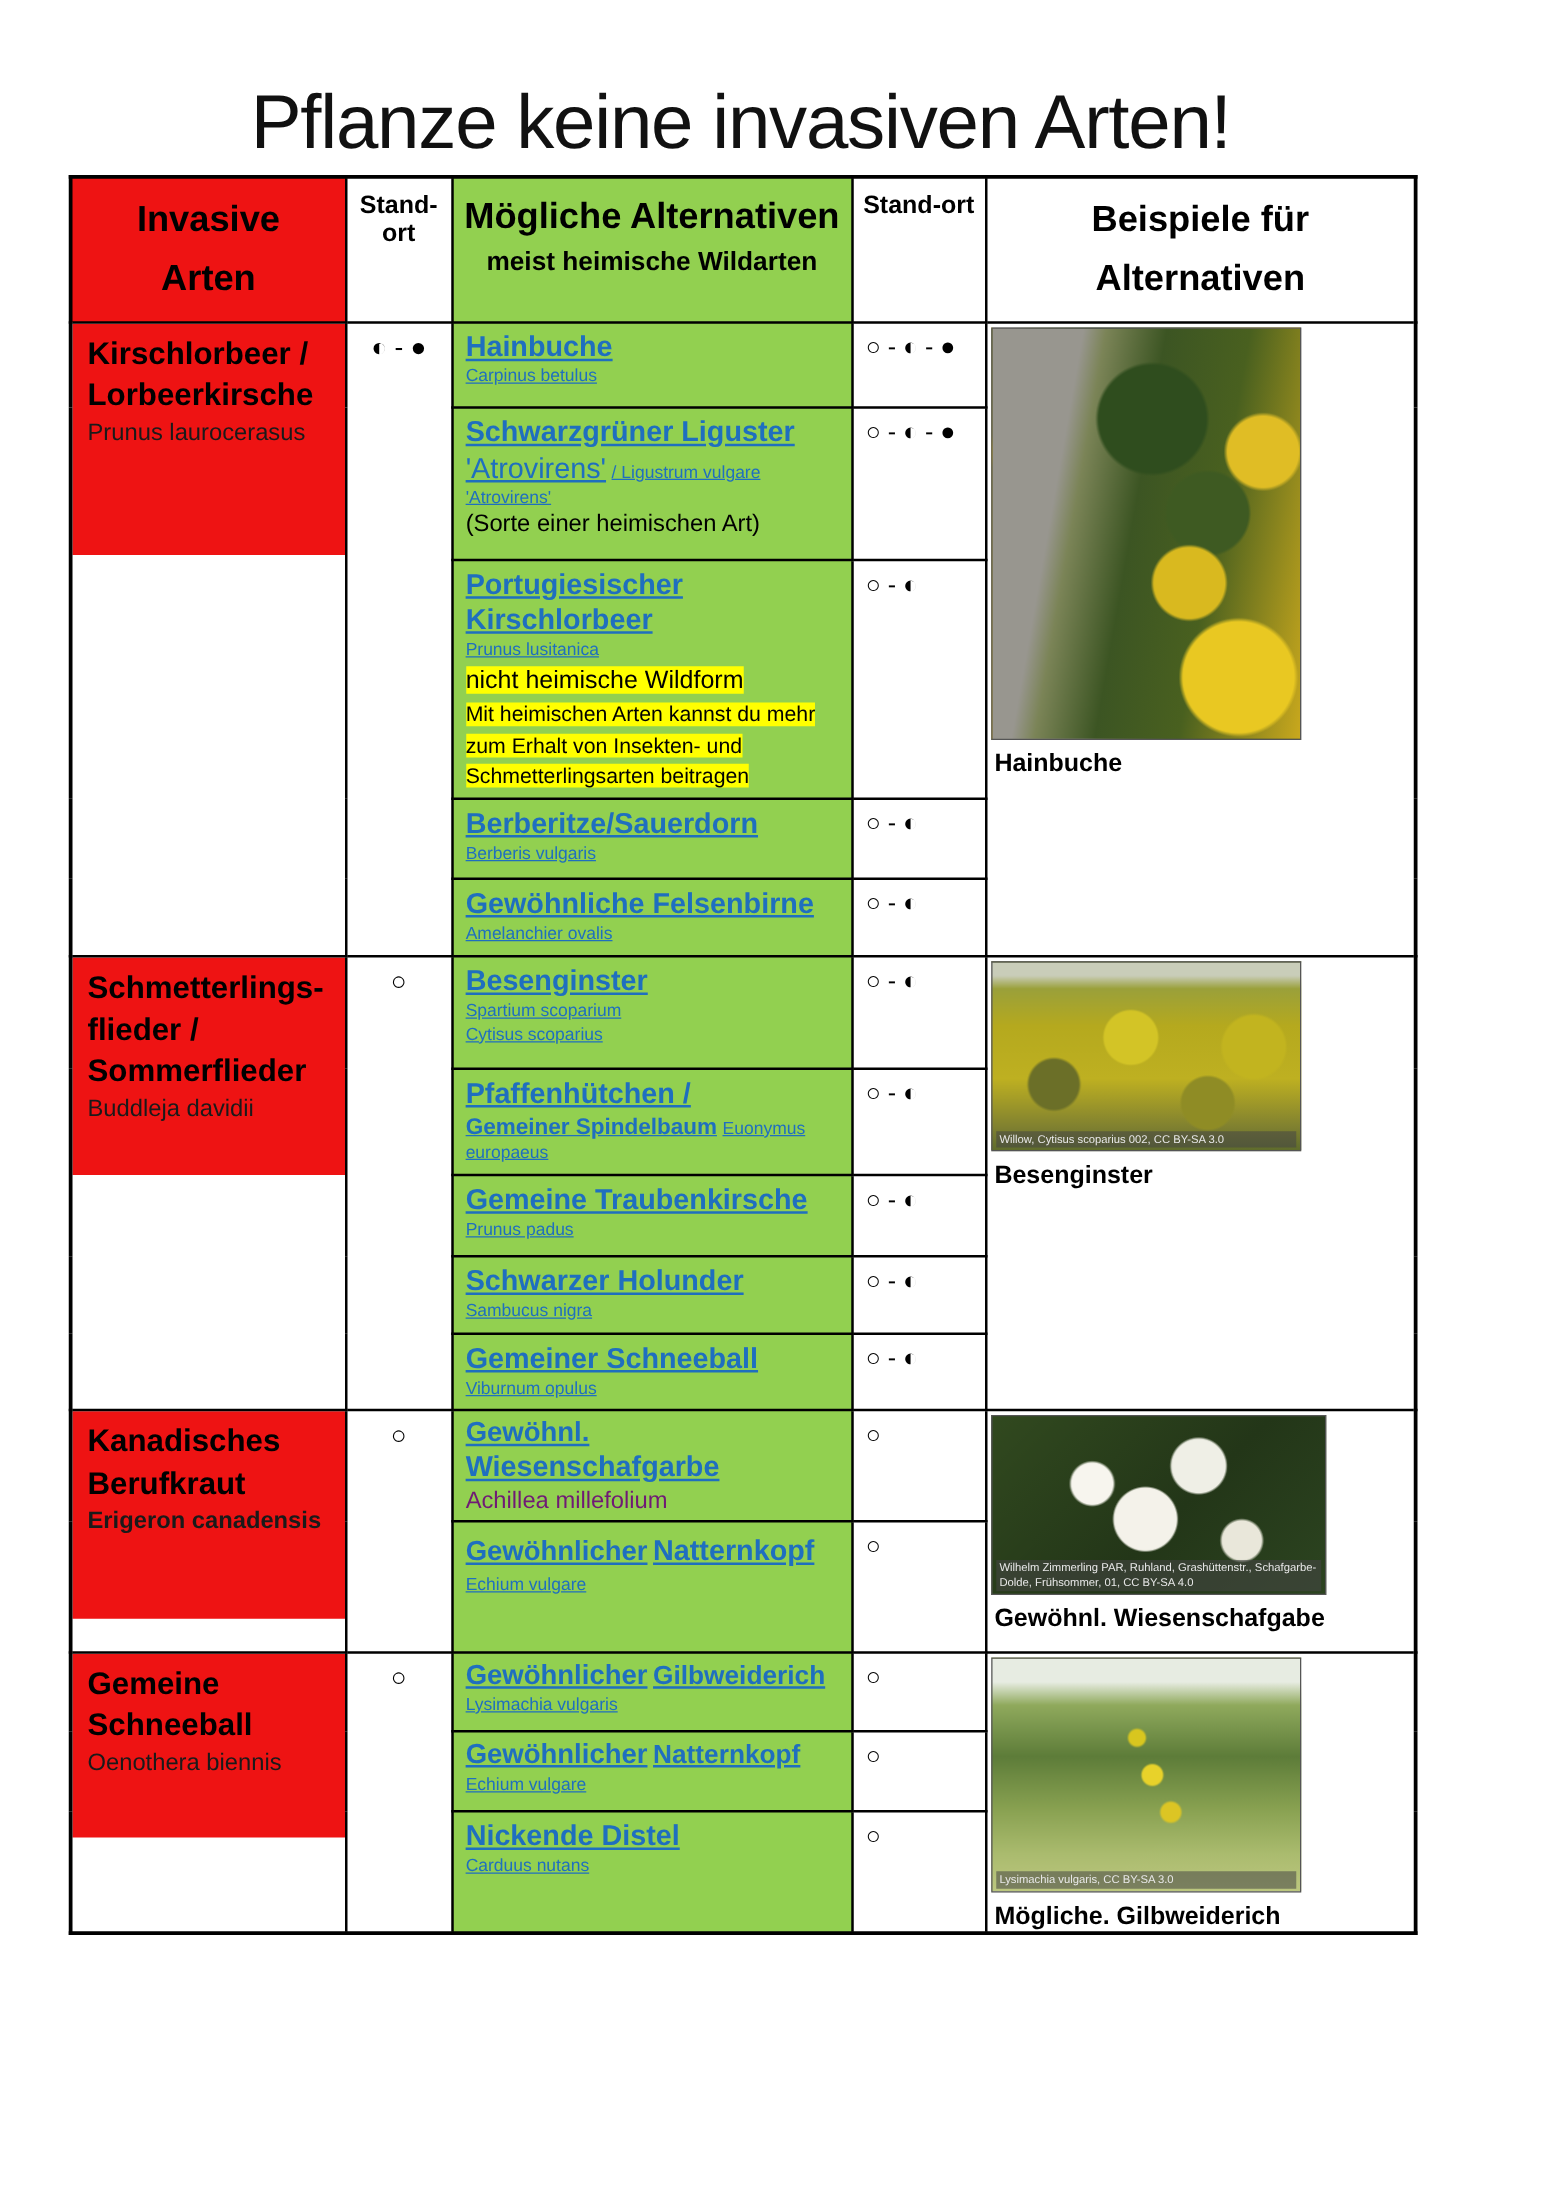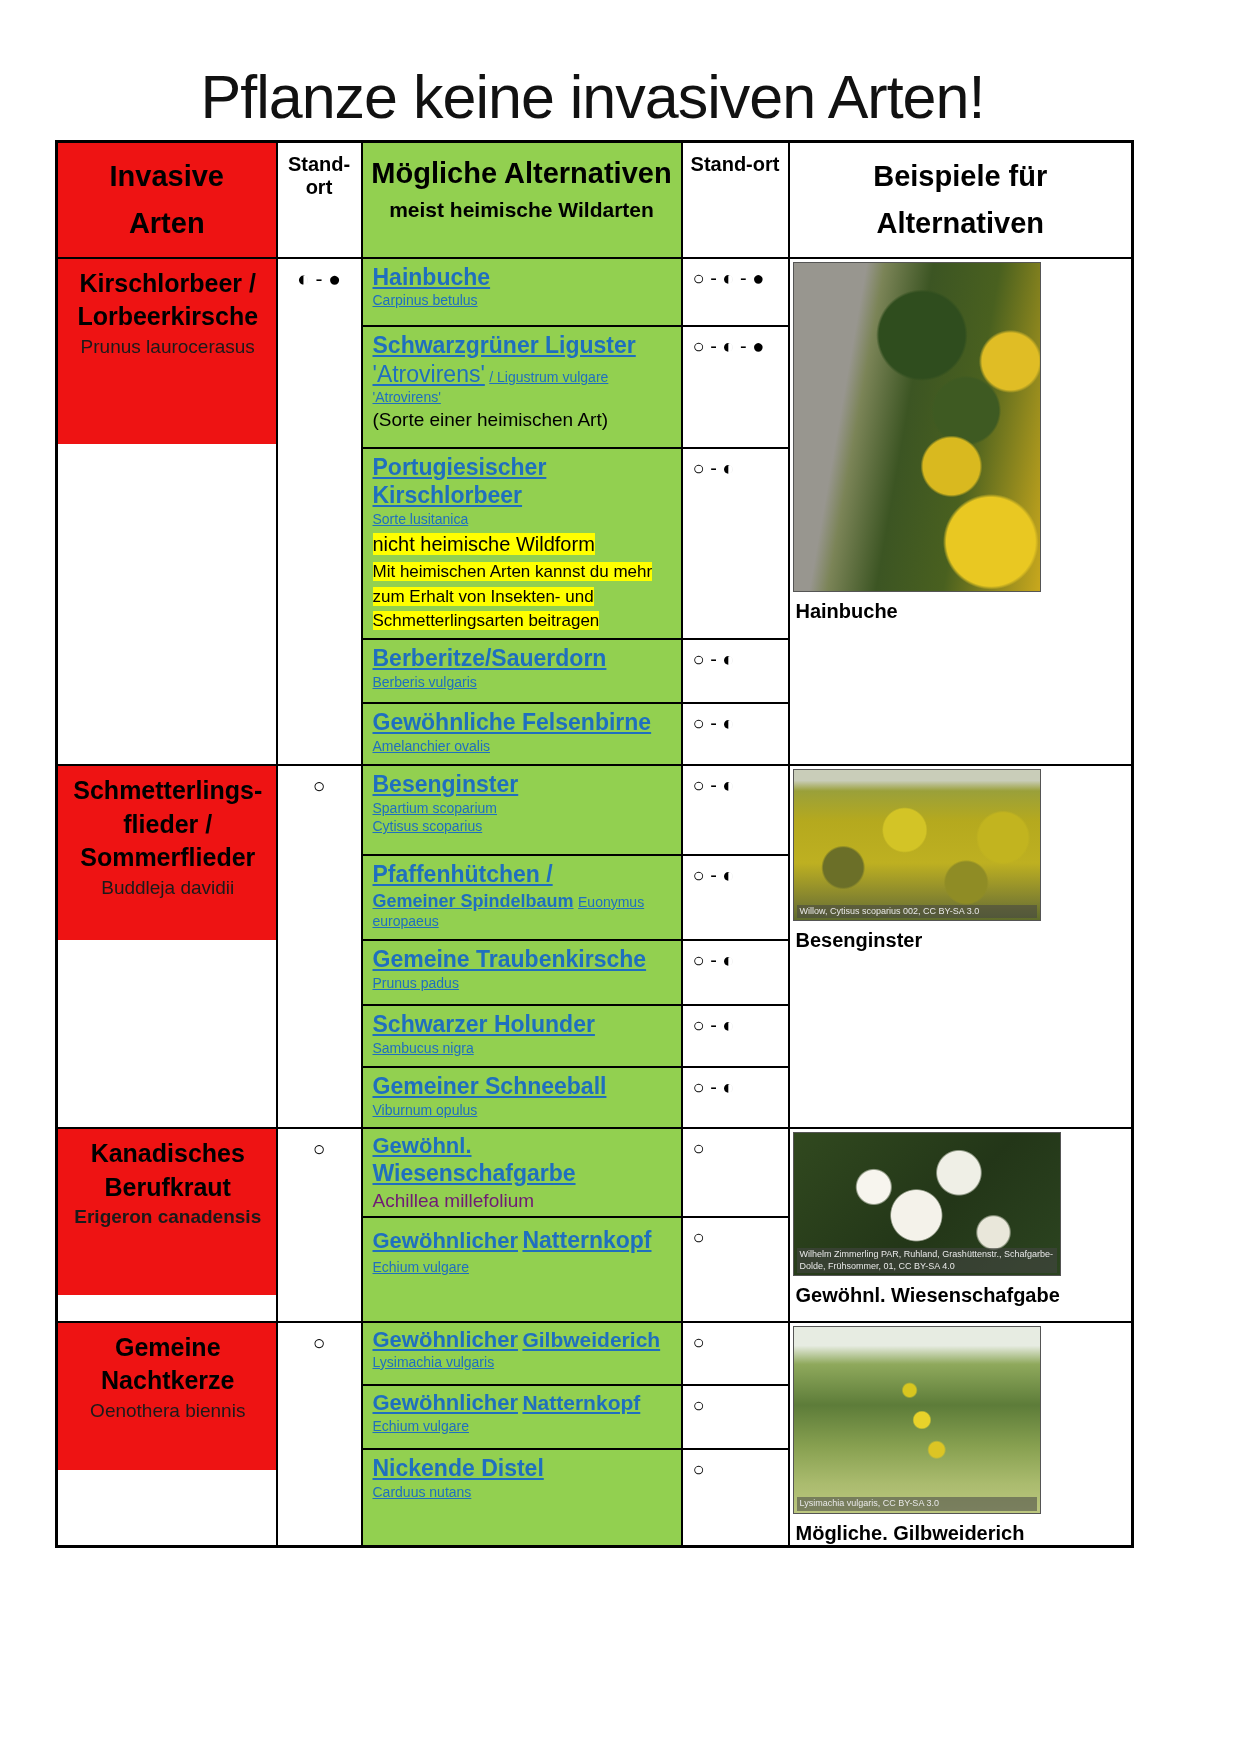--- a/index.html
+++ b/index.html
@@ -15,21 +15,21 @@
   .h-invasive{background:var(--red);text-align:center;vertical-align:middle;
               font-size:29px;line-height:1.6;padding:6px 14px;}
   .h-so{font-size:20px;text-align:center;padding-top:10px;font-weight:bold;line-height:1.15;}
   .h-alt{background:var(--green);text-align:center;padding:8px 6px 4px 6px;}
   .h-alt-title{font-size:29px;font-weight:bold;line-height:1.55;}
   .h-alt-sub{font-size:21px;font-weight:bold;margin-top:2px;}
   .h-ex{text-align:center;vertical-align:middle;font-size:29px;font-weight:bold;
         line-height:1.6;padding:4px 20px;}
   
   .c-inv{background:#fff;}
-  .red-fill{background:var(--red);padding:8px 10px 16px 12px;box-sizing:border-box;text-align:center;}
+  .red-fill{background:var(--red);padding:8px 10px 16px 12px;box-sizing:border-box;}
   .inv-name{font-size:25px;font-weight:bold;line-height:1.35;color:#000;}
   .inv-latin{font-size:19px;margin-top:2px;color:#1a1a1a;}
   
   .so{font-size:21px;text-align:center;padding-top:8px;white-space:nowrap;}
   .so2{font-size:20px;padding:8px 0 0 10px;white-space:nowrap;}
   
   .c-alt{background:var(--green);padding:4px 8px 4px 10px;box-sizing:border-box;}
   a.lnk{color:var(--blue);text-decoration:underline;cursor:pointer;}
   .alt-name{font-size:23px;font-weight:bold;line-height:1.25;}
   .alt-name2{font-size:23px;font-weight:400;}
@@ -132,21 +132,21 @@
         </div>
         <div class="alt-note">(Sorte einer heimischen Art)</div>
       </td>
       <td>
         <div class="so2">○ - ◐ - ●</div>
       </td>
     </tr>
     <tr style="height:184px">
       <td class="c-alt">
         <div><a class="lnk alt-name">Portugiesischer Kirschlorbeer</a></div>
-        <div><a class="lnk alt-latin">Sorte lusitanica</a></div>
+        <div><a class="lnk alt-latin">Prunus lusitanica</a></div>
         <div class="mt2"><span class="hl hl-big">nicht heimische Wildform</span></div>
         <div class="mt2"><span class="hl hl-small">Mit heimischen Arten kannst du mehr zum Erhalt von Insekten- und Schmetterlingsarten beitragen</span></div>
       </td>
       <td>
         <div class="so2">○ - ◐</div>
       </td>
     </tr>
     <tr style="height:64px">
       <td class="c-alt">
         <div><a class="lnk alt-name">Berberitze/Sauerdorn</a></div>
@@ -267,21 +267,21 @@
         <div class="mt4"><a class="lnk alt-latin">Echium vulgare</a></div>
       </td>
       <td>
         <div class="so2">○</div>
       </td>
     </tr>
 
     <tr style="height:61px">
       <td class="c-inv" rowspan="3">
         <div class="red-fill" style="height:147px">
-          <div class="inv-name">Gemeine Nachtkerze</div>
+          <div class="inv-name">Gemeine Schneeball</div>
           <div class="inv-latin">Oenothera biennis</div>
         </div>
       </td>
       <td rowspan="3">
         <div class="so">○</div>
       </td>
       <td class="c-alt">
         <div>
           <a class="lnk alt-prefix">Gewöhnlicher</a>
           <a class="lnk alt-name" style="font-size:21px">Gilbweiderich</a>

